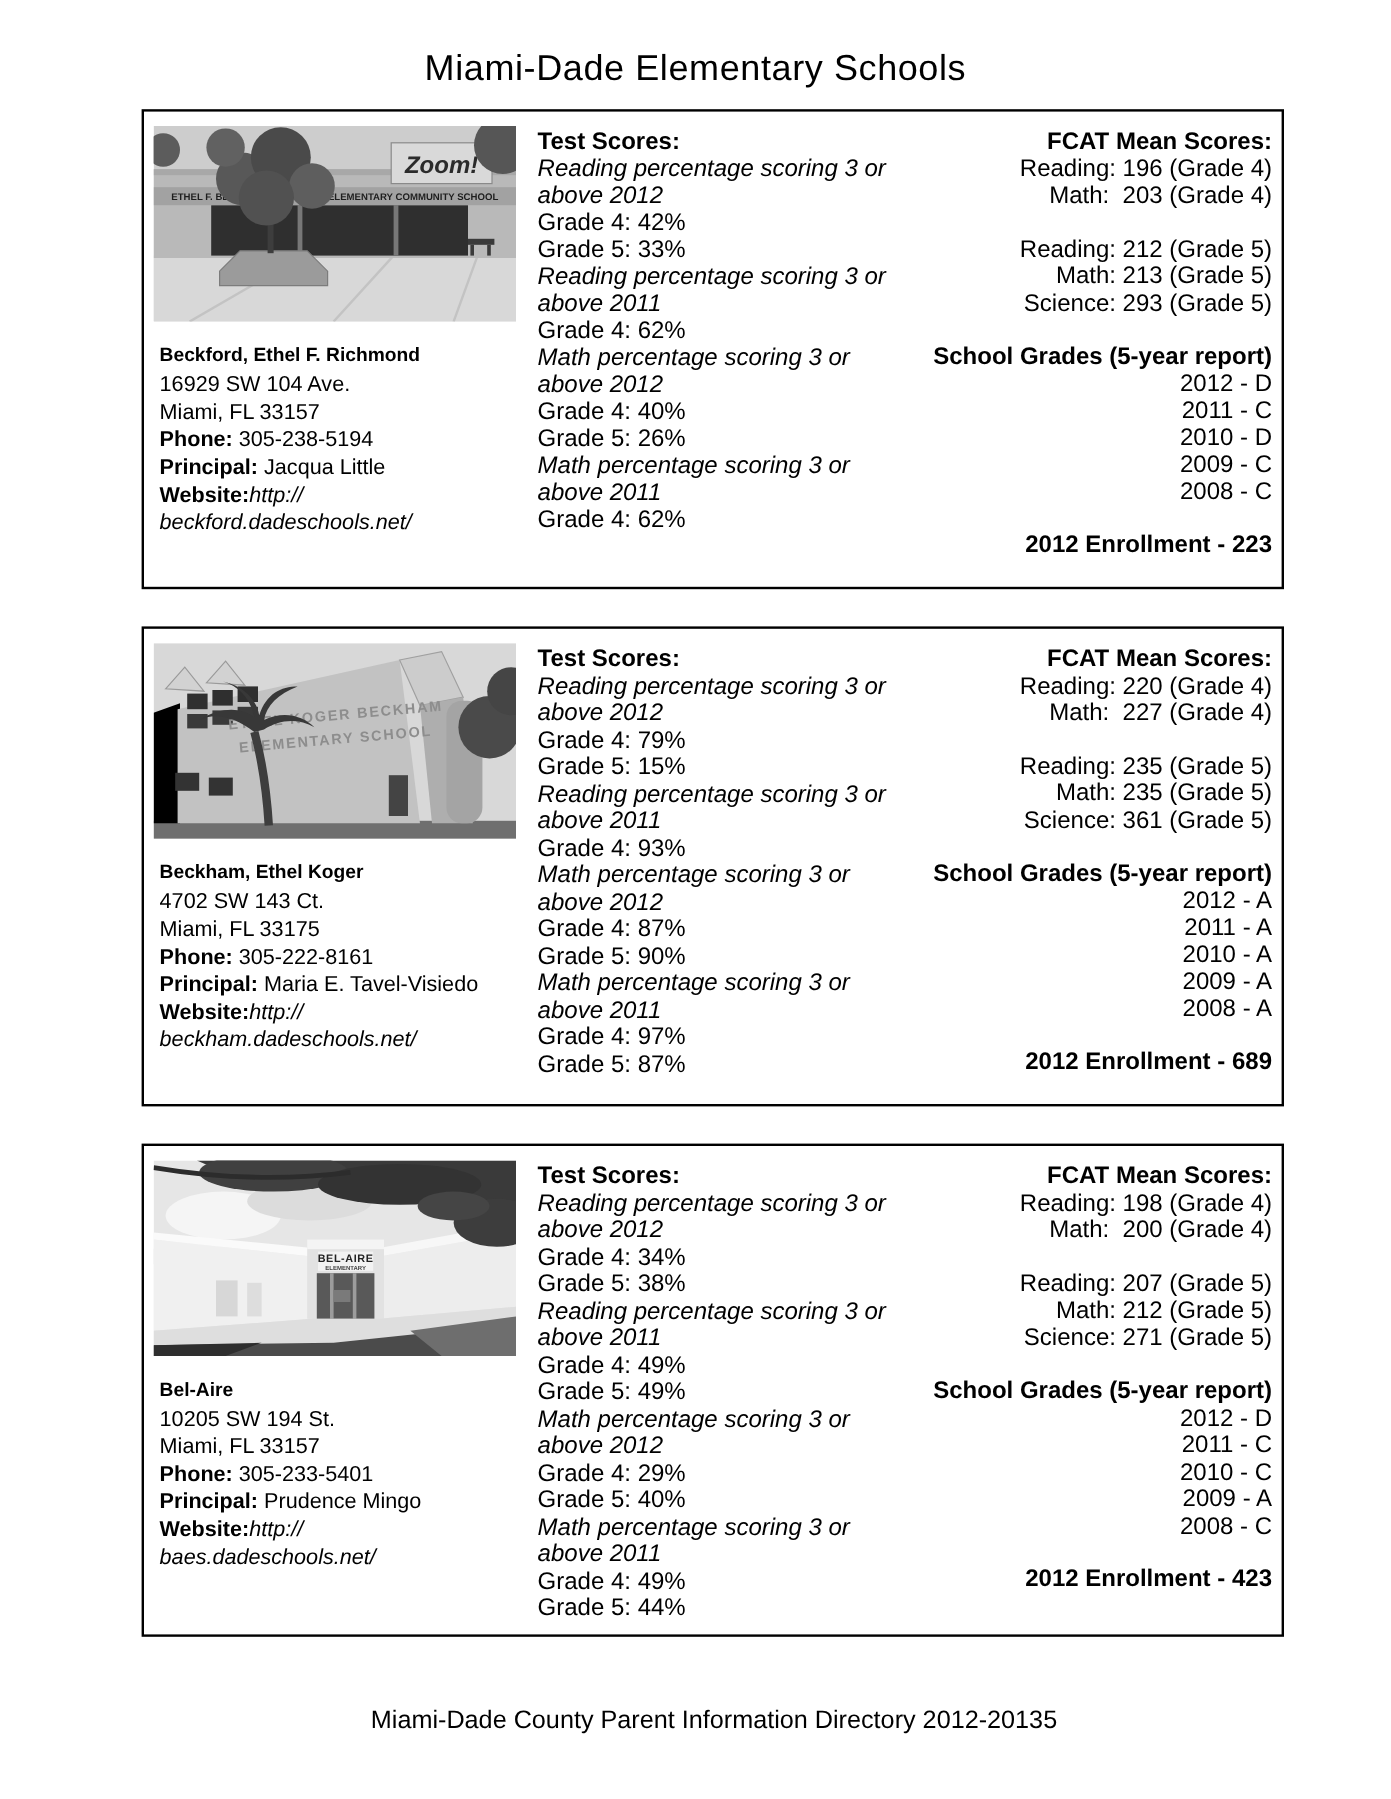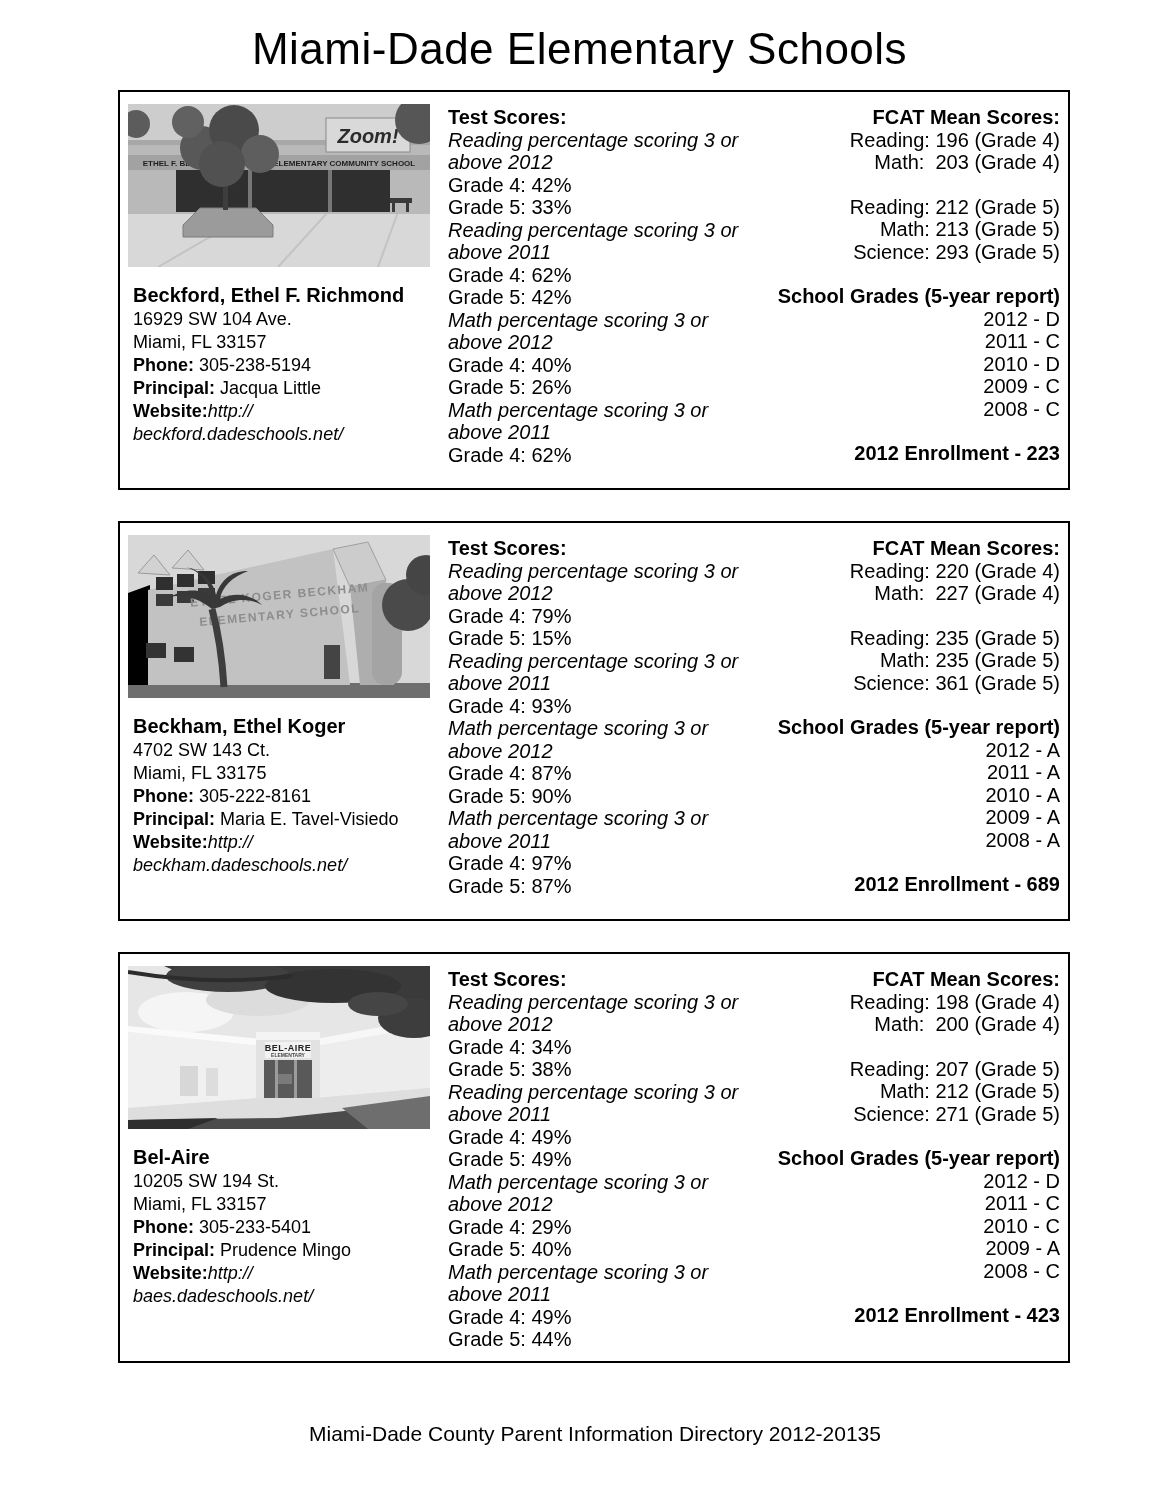--- a/index.html
+++ b/index.html
@@ -5,40 +5,40 @@
   * { margin: 0; padding: 0; box-sizing: border-box; }
   html, body { background: #ffffff; }
   body {
     width: 1159px; height: 1499px;
     position: relative;
     font-family: "Liberation Sans", "DejaVu Sans", sans-serif;
     color: #000;
     overflow: hidden;
   }
   .page-title {
-    margin-top: 24px;
+    margin-top: 41px;
     text-align: center;
-    font-size: 44px;
+    font-size: 30px;
     font-weight: 400;
     letter-spacing: 0.5px;
   }
   .content { width: 952px; margin: 16px 0 0 118px; }
   .school-box {
     border: 2px solid #000;
     display: grid;
     grid-template-columns: 320px 322px 1fr;
     padding: 11px 8px 10px 8px;
     margin-bottom: 31px;
     min-height: 400px;
     background: #fff;
   }
   .photo { width: 302px; height: 163px; margin: 1px 0 11px 0; }
   .photo svg { display: block; }
   .info-text { padding-left: 5px; font-size: 18px; line-height: 23px; }
-  .school-name { font-size: 20px; font-weight: bold; line-height: 25px; margin-top: 16px; }
+  .school-name { font-size: 16px; font-weight: bold; line-height: 25px; margin-top: 16px; }
   .tests-col, .fcat-col { font-size: 20px; line-height: 22.5px; padding-top: 3px; }
   .fcat-col { padding-left: 2px; text-align: right; }
   .fcat-col .pre { white-space: pre-wrap; }
   .b { font-weight: bold; }
   .i { font-style: italic; }
   .gap { height: 22px; }
   .footer {
     position: absolute;
     top: 1422px; left: 120px; width: 950px;
     display: flex; justify-content: center;
@@ -102,21 +102,20 @@
     </div>
     <div class="tests-col">
       <div class="b">Test Scores:</div>
       <div class="i">Reading percentage scoring 3 or</div>
       <div class="i">above 2012</div>
       <div>Grade 4: 42%</div>
       <div>Grade 5: 33%</div>
       <div class="i">Reading percentage scoring 3 or</div>
       <div class="i">above 2011</div>
       <div>Grade 4: 62%</div>
-      <div>Grade 5: 42%</div>
       <div class="i">Math percentage scoring 3 or</div>
       <div class="i">above 2012</div>
       <div>Grade 4: 40%</div>
       <div>Grade 5: 26%</div>
       <div class="i">Math percentage scoring 3 or</div>
       <div class="i">above 2011</div>
       <div>Grade 4: 62%</div>
     </div>
     <div class="fcat-col">
       <div class="b">FCAT Mean Scores:</div>

